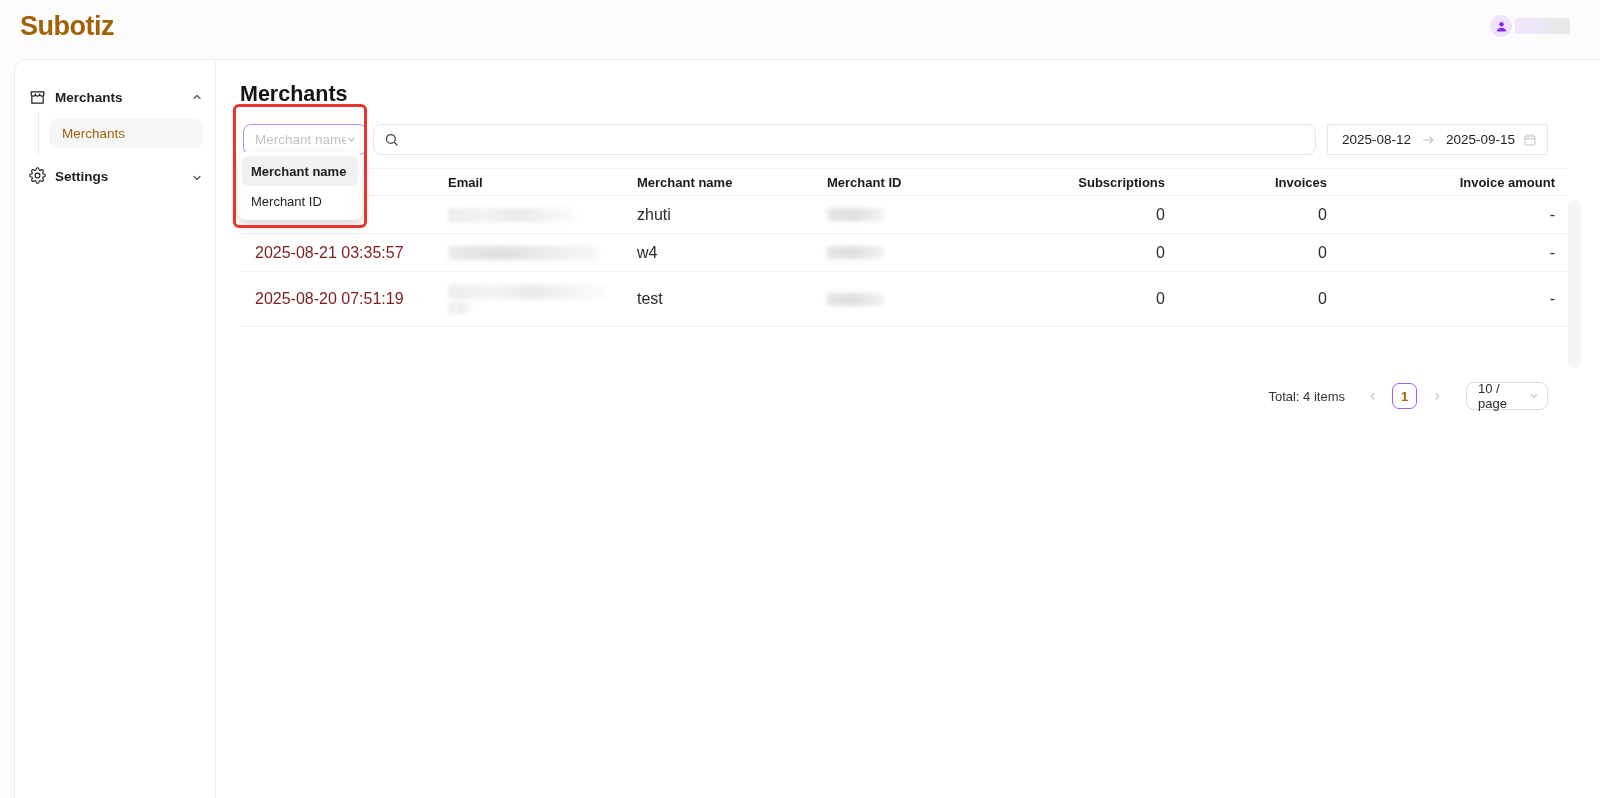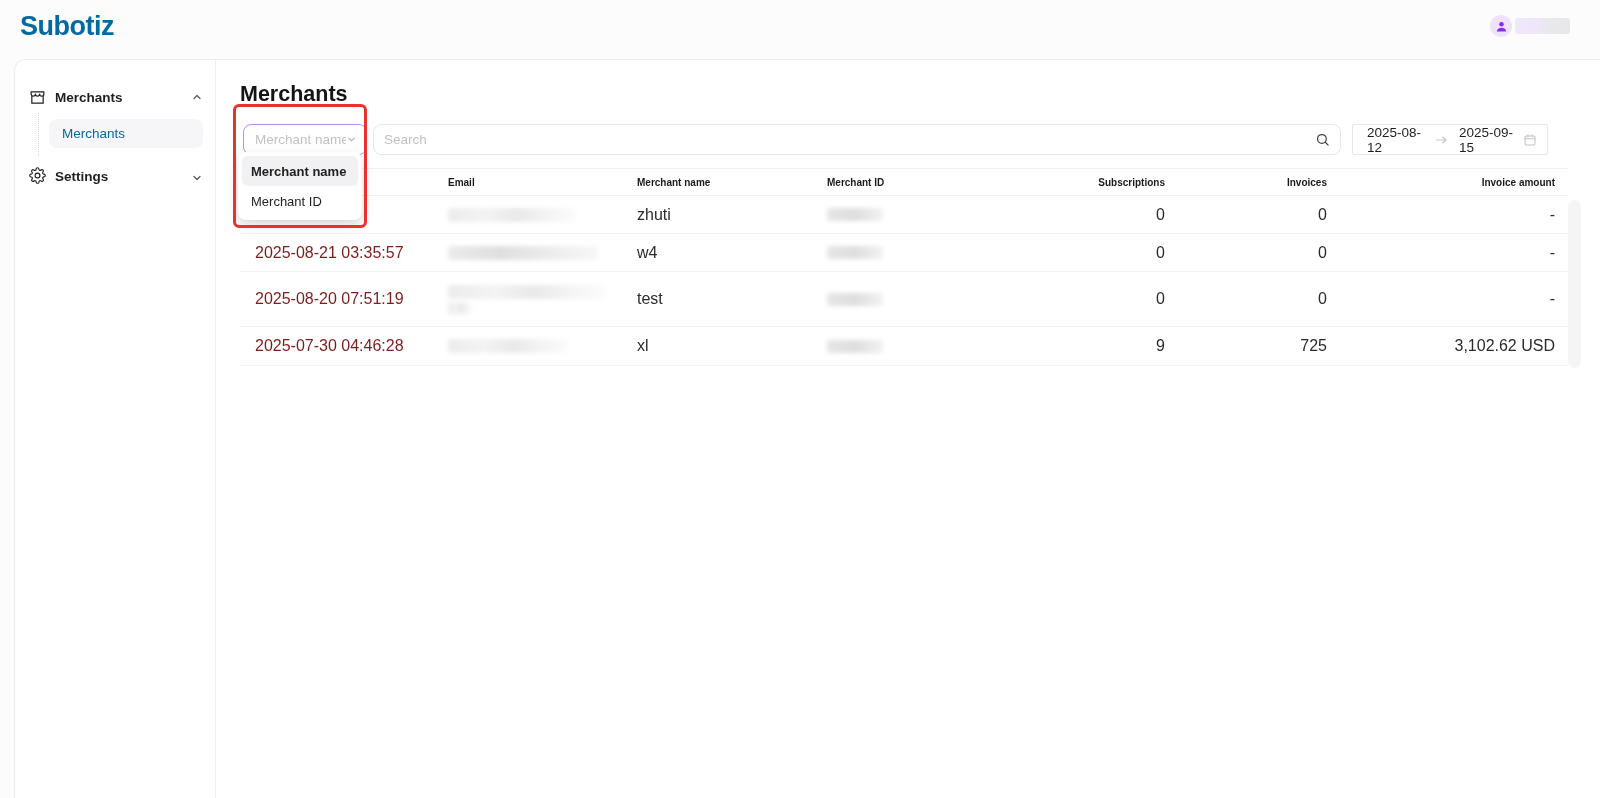--- a/index.html
+++ b/index.html
@@ -33,29 +33,29 @@
   .content { position:absolute; left:201px; top:0; width:1388px; height:100%; }
   .page-title { position:absolute; left:24px; top:22px; font-size:21.5px; font-weight:700; color:#141414; }
 
   .filter-row { position:absolute; left:27px; top:64px; width:1305px; height:31px; display:flex; align-items:stretch; }
   .field-select { width:124px; border:1px solid #b98cf7; border-radius:8px; background:#fff; display:flex; align-items:center;
     padding:0 9px 0 11px; cursor:pointer; }
   .field-select .ph { flex:1; font-size:13.5px; color:#c1c1c6; white-space:nowrap; overflow:hidden; }
   .search-box { flex:1; margin-left:6px; border:1px solid #e7e7e9; border-radius:8px; background:#fff; display:flex; align-items:center; padding:0 10px; }
   .search-box input { flex:1; border:none; outline:none; font-size:13.5px; color:#333; background:transparent; font-family:inherit; }
   .search-box input::placeholder { color:#c1c1c6; }
-  .date-range { width:196px; margin-left:11px; border:1px solid #e7e7e9; border-radius:2px; background:#fff;
+  .date-range { width:221px; margin-left:11px; border:1px solid #e7e7e9; border-radius:2px; background:#fff;
     display:flex; align-items:center; padding:0 10px 0 14px; gap:7px; cursor:pointer; }
   .date-range .dval { font-size:13.5px; color:#1f1f1f; }
 
   
   .table { position:absolute; left:24px; top:108px; width:1328px; }
   .t-grid { display:grid; grid-template-columns:208px 189px 190px 130px 208px 162px 241px; align-items:center; }
   .t-head { height:28px; border-top:1px solid #f1f1f1; border-bottom:1px solid #f0f0f0; }
-  .t-head .cell { font-size:10px; font-weight:700; color:#1a1a1a; }
+  .t-head .cell { font-size:13px; font-weight:700; color:#1a1a1a; }
   .t-row { border-bottom:1px solid #f2f2f2; }
   .cell { font-size:16px; color:#2b2b2b; padding-right:8px; }
   .cell.first { padding-left:15px; color:#7f1d1d; }
   .cell.num { text-align:right; padding-right:0; }
   .t-head .cell.amount, .t-row .cell.amount { padding-right:13px; text-align:right; }
   .redact { height:14px; border-radius:2px; filter:blur(2px);
     background:linear-gradient(90deg,#ececec 0%,#f3f3f3 30%,#e9e9e9 55%,#f5f5f5 80%,#fbfbfb 100%); }
   .redact.dark { background:linear-gradient(90deg,#ebebeb 0%,#dfdfdf 35%,#ededed 70%,#f7f7f7 100%); }
   .redact.id { height:13px; width:56px; background:linear-gradient(90deg,#e6e6e6 0%,#dedede 50%,#f2f2f2 100%); }
   .redact.line2 { width:24px; height:12px; margin-top:3px; }
@@ -72,21 +72,21 @@
     display:flex; align-items:center; justify-content:space-between; padding:0 8px 0 11px; font-size:13px; color:#2b2b2b; cursor:pointer; }
 
   
   .dropdown-menu { position:absolute; left:238px; top:152px; width:124px; background:#fff; border-radius:8px; padding:4px;
     box-shadow:0 6px 16px rgba(0,0,0,0.10), 0 3px 6px rgba(0,0,0,0.07); z-index:50; }
   .dd-option { height:30px; border-radius:6px; display:flex; align-items:center; padding:0 9px; font-size:13px; color:#1f1f1f; cursor:pointer; }
   .dd-option.selected { background:#f1f1f3; font-weight:700; }
   .annotation-box { position:absolute; left:233px; top:104px; width:134px; height:124px; border:3px solid #e8322c; border-radius:6px;
     z-index:60; pointer-events:none; }
 
-  .purple { color:#0369a1; }
+  .purple { color:#a16207; }
   svg { display:block; }
 </style>
 </head>
 <body>
 
 <div class="app-header">
   <div class="logo purple">Subotiz</div>
   <div class="user-area">
     <div class="avatar">
       <span>
@@ -143,21 +143,20 @@
     <div class="filter-row">
       <div class="field-select">
         <span class="ph">Merchant name</span>
         <span>
           <svg width="11" height="11" viewBox="0 0 24 24" fill="none" stroke="#b5b5ba" stroke-width="2.6" stroke-linecap="round" stroke-linejoin="round">
               <polyline points="6 9 12 15 18 9"></polyline>
             </svg>
         </span>
       </div>
       <div class="search-box">
-        <input type="text" placeholder="Search" style="">
         <span>
           <svg width="15" height="15" viewBox="0 0 24 24" fill="none" stroke="#444" stroke-width="2" stroke-linecap="round">
               <circle cx="11" cy="11" r="7"></circle>
               <line x1="16.5" y1="16.5" x2="21" y2="21"></line>
             </svg>
         </span>
       </div>
       <div class="date-range">
         <span class="dval">2025-08-12</span>
         <span style="margin:0 4px;">
@@ -225,37 +224,46 @@
         </div>
         <div class="cell">test</div>
         <div class="cell">
             <div class="redact id"></div>
           </div>
         <div class="cell num">0</div>
         <div class="cell num">0</div>
         <div class="cell amount">-</div>
       </div>
 
-      <div class="t-grid t-row" style="height:39px;">
-        <div class="cell first">2025-07-30 04:46:28</div>
-        <div class="cell">
-            <div class="redact" style="width:120px;"></div>
-          </div>
-        <div class="cell">xl</div>
-        <div class="cell">
-            <div class="redact id"></div>
-          </div>
-        <div class="cell num">9</div>
-        <div class="cell num">725</div>
-        <div class="cell amount">3,102.62 USD</div>
-      </div>
     </div>
 
     <div class="scroll-strip"></div>
 
+    <div class="pagination">
+      <span class="total-text">Total: 4 items</span>
+      <span class="pg-btn">
+        <svg width="11" height="11" viewBox="0 0 24 24" fill="none" stroke="#c9c9ce" stroke-width="2.6" stroke-linecap="round" stroke-linejoin="round">
+            <polyline points="15 6 9 12 15 18"></polyline>
+          </svg>
+      </span>
+      <span class="page-current purple">1</span>
+      <span class="pg-btn">
+        <svg width="11" height="11" viewBox="0 0 24 24" fill="none" stroke="#c9c9ce" stroke-width="2.6" stroke-linecap="round" stroke-linejoin="round">
+            <polyline points="9 6 15 12 9 18"></polyline>
+          </svg>
+      </span>
+      <span class="page-size">
+        <span>10 / page</span>
+        <span>
+          <svg width="10" height="10" viewBox="0 0 24 24" fill="none" stroke="#c3c3c8" stroke-width="2.6" stroke-linecap="round" stroke-linejoin="round">
+              <polyline points="6 9 12 15 18 9"></polyline>
+            </svg>
+        </span>
+      </span>
+    </div>
   </div>
 </div>
 
 <div class="dropdown-menu">
   <div class="dd-option selected">Merchant name</div>
   <div class="dd-option">Merchant ID</div>
 </div>
 
 <div class="annotation-box"></div>
 

